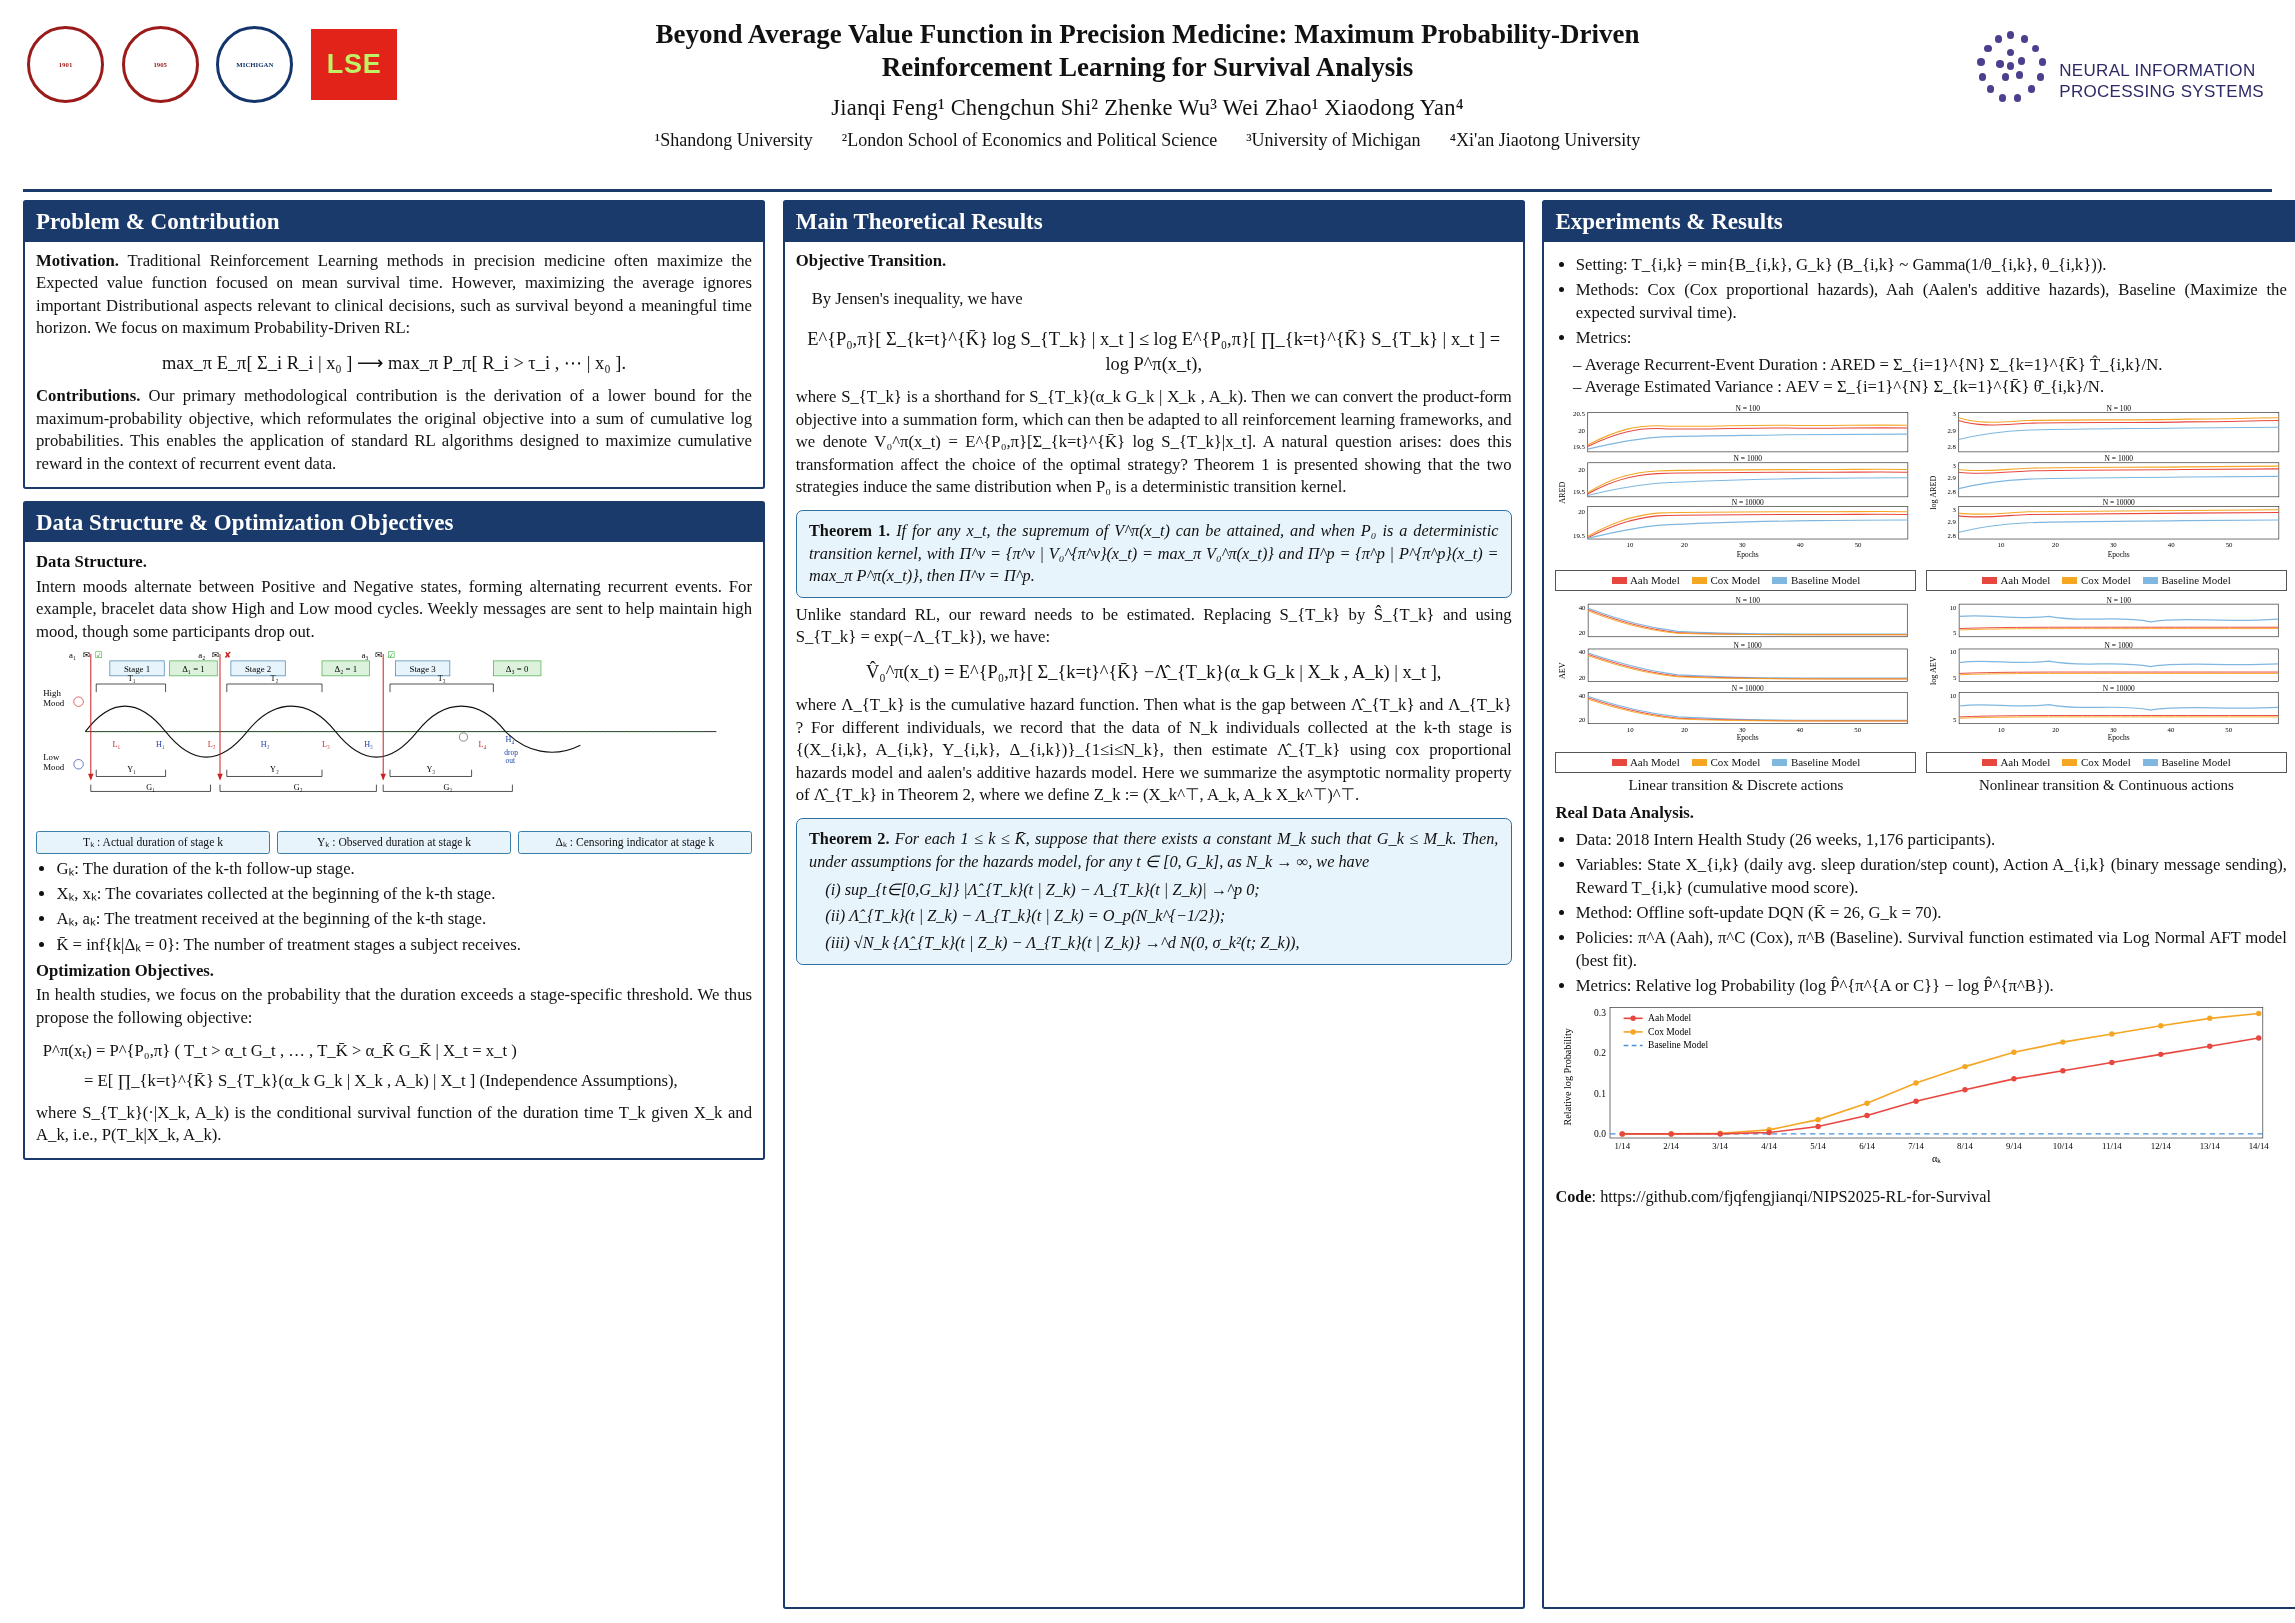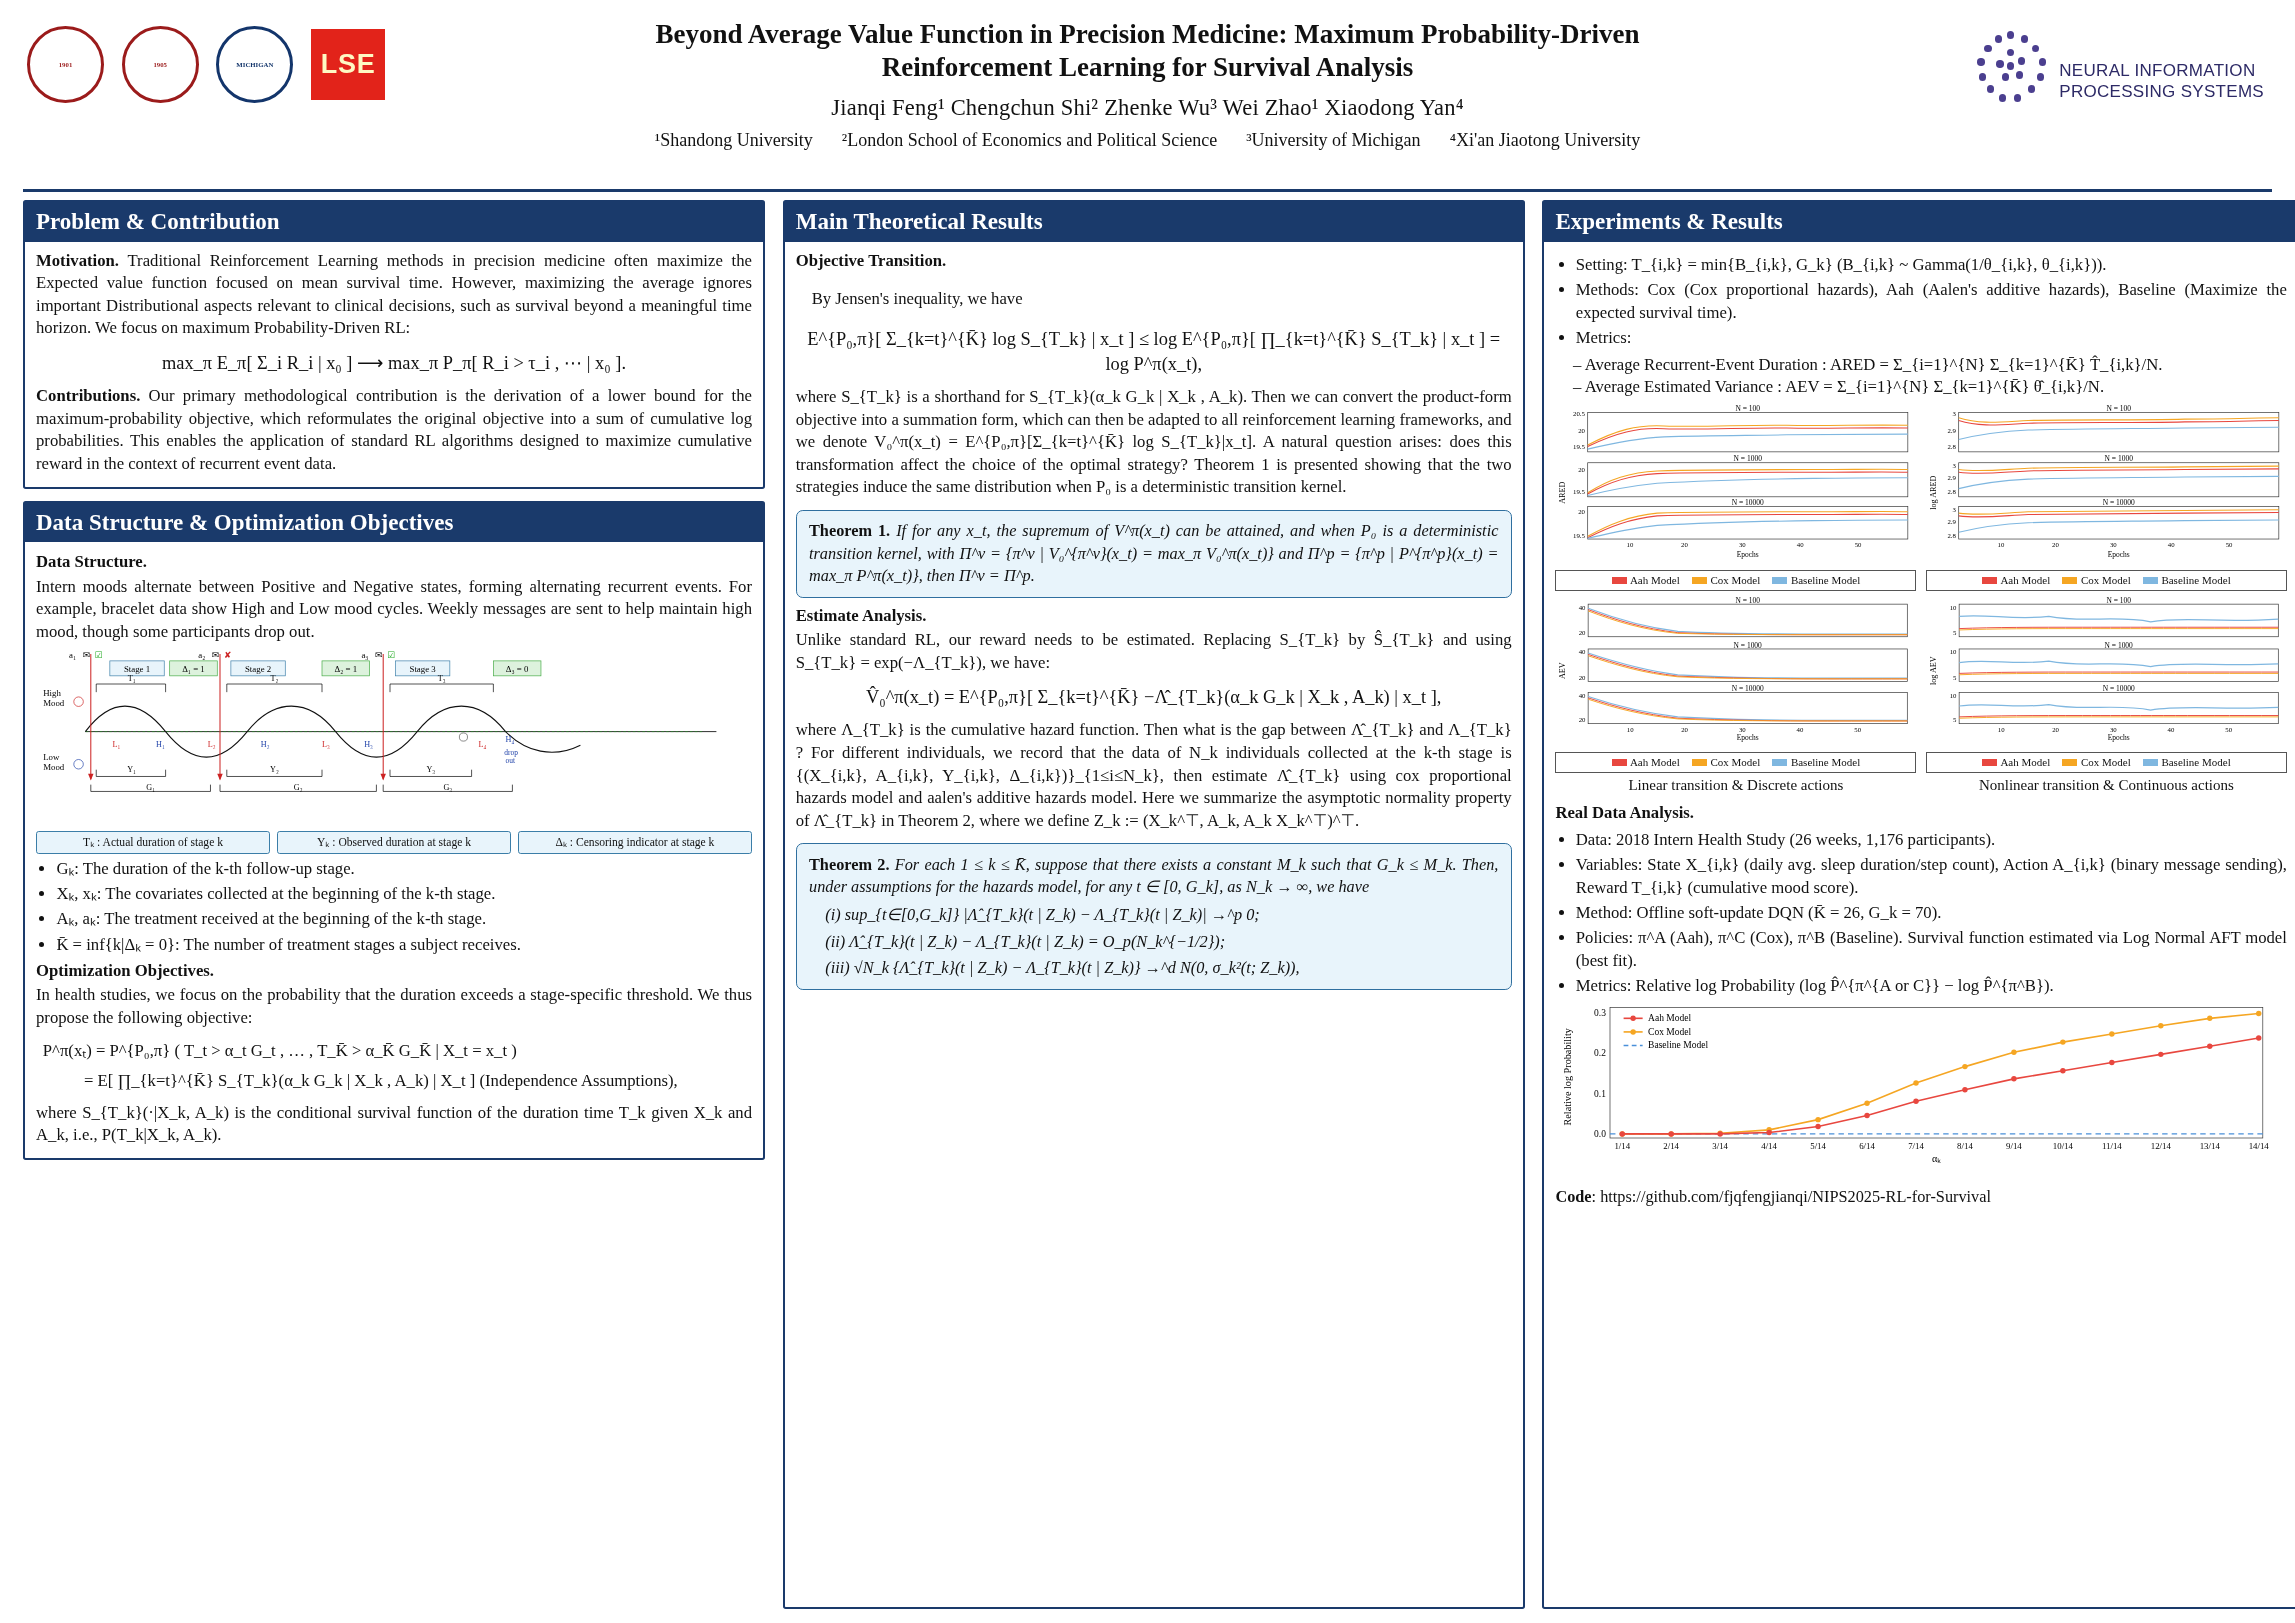--- a/index.html
+++ b/index.html
@@ -14,21 +14,21 @@
   .poster { position:absolute; inset:0; padding: 0; }
 
   
   .header { position:relative; height: 184px; }
   .logos { position:absolute; left: 27px; top: 26px; display:flex; align-items:center; gap: 17.7px; }
   .logo-circ { width: 71px; height: 71px; border-radius: 50%; display:flex; align-items:center; justify-content:center;
                font-size: 7.5px; text-align:center; line-height:1.05; font-weight:bold; }
   .logo-sdu { border: 3.4px solid #9b1b1b; color:#9b1b1b; background:#fff; }
   .logo-cuf { border: 3.4px solid #9b1b1b; color:#9b1b1b; background:#fff; }
   .logo-mich { border: 3.4px solid #13356b; color:#13356b; background:#fff; }
-  .logo-lse { width: 74px; height: 71px; background:#e2231a; color:#fef9c3; display:flex; align-items:center; justify-content:center;
+  .logo-lse { width: 86px; height: 71px; background:#e2231a; color:#bef264; display:flex; align-items:center; justify-content:center;
               font-weight:bold; font-size: 27px; letter-spacing:0.7px; font-family:"Liberation Sans", sans-serif;}
   .logo-inner { font-size: 6.8px; }
 
   .title-wrap { text-align:center; padding-top: 17.7px; margin: 0 286px; }
   .ptitle { font-size: 27px; font-weight: bold; line-height: 1.22; }
   .authors { font-size: 22.5px; margin-top: 11px; letter-spacing: 0.2px; }
   .affils { font-size: 18px; margin-top: 9.5px; }
   .affils span { margin: 0 12.3px; }
 
   .neurips { position:absolute; right: 31px; top: 31px; display:flex; align-items:flex-end; gap: 12.3px; }
@@ -279,21 +279,20 @@
           <p style="margin:0 0 1.4px 0;"><b>Objective Transition.</b></p>
           <p style="margin:16px;">By Jensen's inequality, we have</p>
           <div class="eq eq-lg">E^{P₀,π}[ Σ_{k=t}^{K̄} log S_{T_k} | x_t ]  ≤  log E^{P₀,π}[ ∏_{k=t}^{K̄} S_{T_k} | x_t ]  =  log P^π(x_t),</div>
           <p style="margin:0;">where S_{T_k} is a shorthand for S_{T_k}(α_k G_k | X_k , A_k). Then we can convert the product-form objective into a summation form, which can then be adapted to all reinforcement learning frameworks, and we denote V₀^π(x_t) = E^{P₀,π}[Σ_{k=t}^{K̄} log S_{T_k}|x_t]. A natural question arises: does this transformation affect the choice of the optimal strategy? Theorem 1 is presented showing that the two strategies induce the same distribution when P₀ is a deterministic transition kernel.</p>
 
           <div class="thm">
             <span class="lbl">Theorem 1.</span>
             <span class="body">If for any x_t, the supremum of V^π(x_t) can be attained, and when P₀ is a deterministic transition kernel, with Π^v = {π^v | V₀^{π^v}(x_t) = max_π V₀^π(x_t)} and Π^p = {π^p | P^{π^p}(x_t) = max_π P^π(x_t)}, then Π^v = Π^p.</span>
           </div>
 
-          <p style="margin:6.8px 0 1.4px 0;"><b>Estimate Analysis.</b></p>
           <p style="margin:0;">Unlike standard RL, our reward needs to be estimated. Replacing S_{T_k} by Ŝ_{T_k} and using S_{T_k} = exp(−Λ_{T_k}), we have:</p>
           <div class="eq eq-lg">V̂₀^π(x_t) = E^{P₀,π}[ Σ_{k=t}^{K̄} −Λ̂_{T_k}(α_k G_k | X_k , A_k) | x_t ],</div>
           <p style="margin:0;">where Λ_{T_k} is the cumulative hazard function. Then what is the gap between Λ̂_{T_k} and Λ_{T_k} ? For different individuals, we record that the data of N_k individuals collected at the k-th stage is {(X_{i,k}, A_{i,k}, Y_{i,k}, Δ_{i,k})}_{1≤i≤N_k}, then estimate Λ̂_{T_k} using cox proportional hazards model and aalen's additive hazards model. Here we summarize the asymptotic normality property of Λ̂_{T_k} in Theorem 2, where we define Z_k := (X_k^⊤, A_k, A_k X_k^⊤)^⊤.</p>
 
           <div class="thm">
             <span class="lbl">Theorem 2.</span>
             <span class="body">For each 1 ≤ k ≤ K̄, suppose that there exists a constant M_k such that G_k ≤ M_k. Then, under assumptions for the hazards model, for any t ∈ [0, G_k], as N_k → ∞, we have</span>
             <div class="body" style="margin-top:5.4px; padding-left:16.3px;">
               <div>(i)  sup_{t∈[0,G_k]} |Λ̂_{T_k}(t | Z_k) − Λ_{T_k}(t | Z_k)| →^p 0;</div>
               <div style="margin-top:4.1px;">(ii)  Λ̂_{T_k}(t | Z_k) − Λ_{T_k}(t | Z_k) = O_p(N_k^{−1/2});</div>

